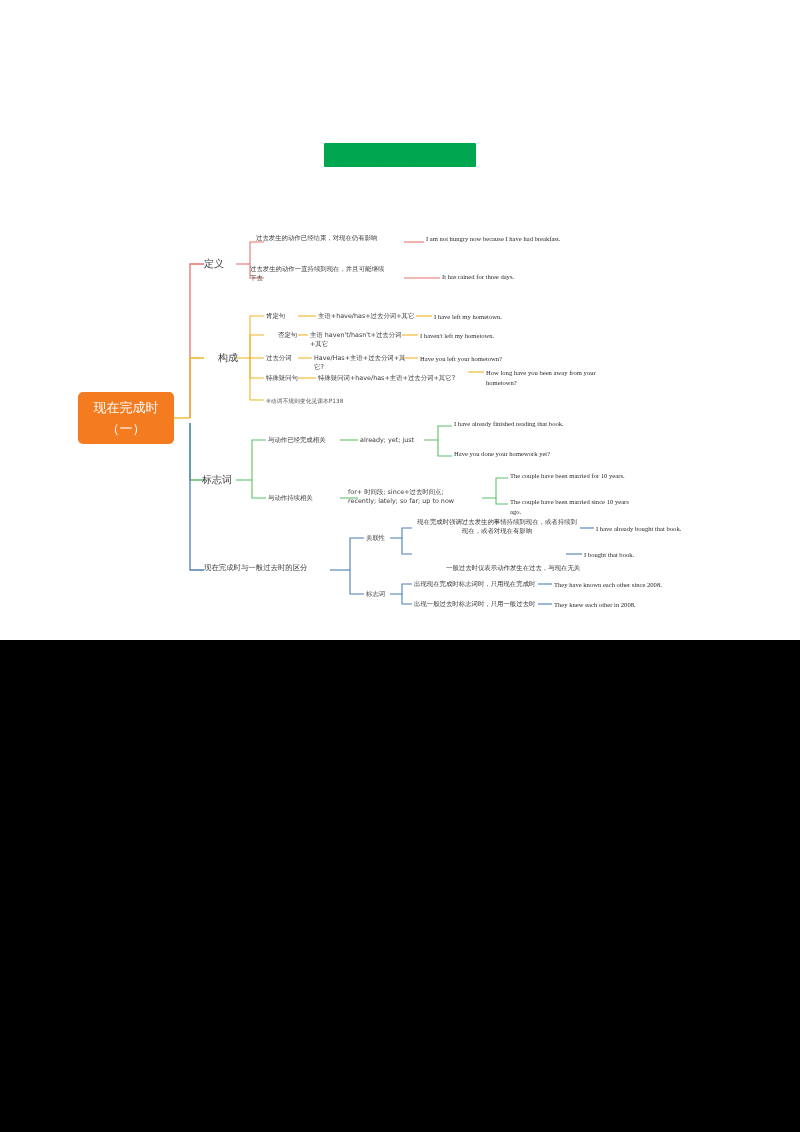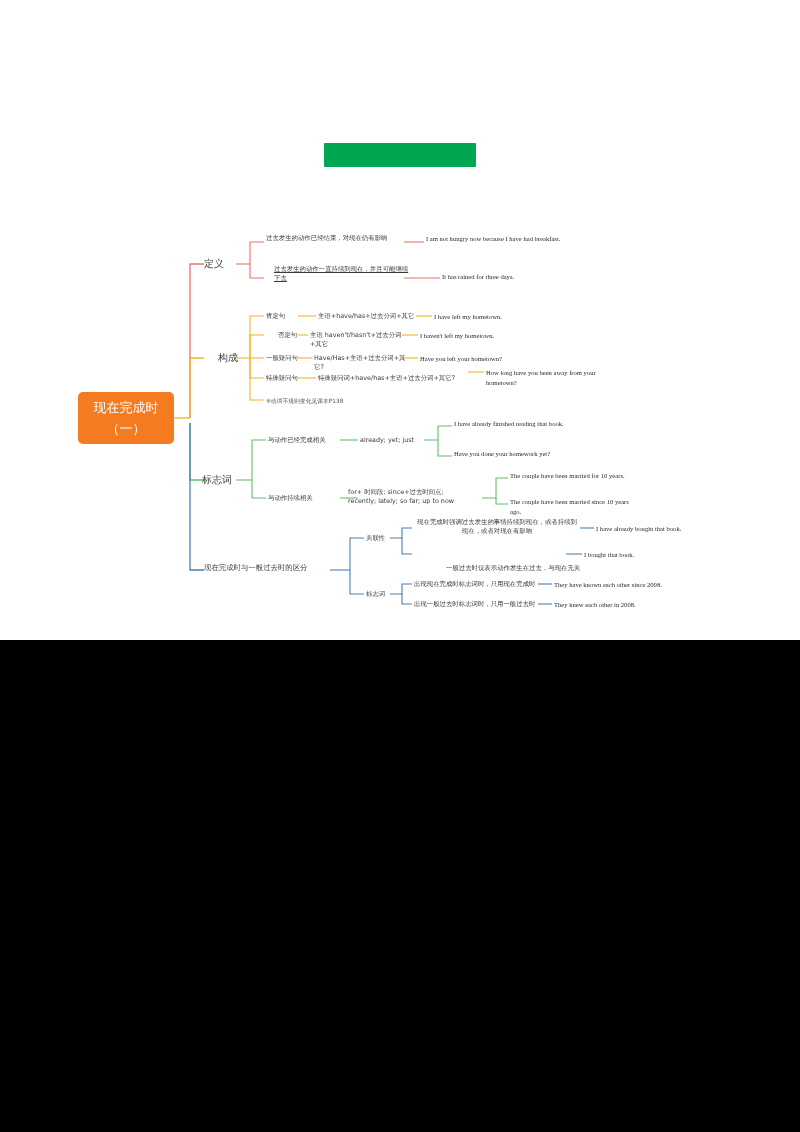--- a/index.html
+++ b/index.html
@@ -138,36 +138,36 @@
     <path d="M330 386 L330 396 L340 396" stroke="#4a7fb5" stroke-width="1.1" fill="none"></path>
     <path d="M508 320 L522 320" stroke="#4a7fb5" stroke-width="1.1" fill="none"></path>
     <path d="M494 346 L510 346" stroke="#4a7fb5" stroke-width="1.1" fill="none"></path>
     <path d="M466 376 L480 376" stroke="#4a7fb5" stroke-width="1.1" fill="none"></path>
     <path d="M466 396 L480 396" stroke="#4a7fb5" stroke-width="1.1" fill="none"></path>
   </svg>
 
   <div id="root-node">现在完成时（一）</div>
 
   <div class="node cn lvl1" style="left:132px;top:49px;width:34px;">定义</div>
-  <div class="node cn lvl2" style="left:194px;top:26px;width:142px;">过去发生的动作已经结束，对现在仍有影响</div>
+  <div class="node cn lvl2" style="left:184px;top:26px;width:142px;">过去发生的动作已经结束，对现在仍有影响</div>
   <div class="node en" style="left:354px;top:26px;width:152px;">I am not hungry now because I have had breakfast.</div>
-  <div class="node cn lvl2" style="left:202px;top:57px;width:136px;text-decoration:underline;">过去发生的动作一直持续到现在，并且可能继续下去</div>
+  <div class="node cn lvl2" style="left:178px;top:57px;width:136px;">过去发生的动作一直持续到现在，并且可能继续下去</div>
   <div class="node en" style="left:370px;top:64px;width:150px;">It has rained for three days.</div>
 
   <div class="node cn lvl1" style="left:146px;top:143px;width:34px;">构成</div>
 
   <div class="node cn lvl2" style="left:194px;top:104px;width:34px;">肯定句</div>
   <div class="node cn lvl2" style="left:246px;top:104px;width:100px;">主语+have/has+过去分词+其它</div>
   <div class="node en" style="left:362px;top:104px;width:150px;">I have left my hometown.</div>
 
   <div class="node cn lvl2" style="left:206px;top:123px;width:34px;">否定句</div>
   <div class="node cn lvl2" style="left:238px;top:123px;width:94px;">主语 haven't/hasn't+过去分词+其它</div>
   <div class="node en" style="left:348px;top:123px;width:150px;">I haven't left my hometown.</div>
 
-  <div class="node cn lvl2" style="left:194px;top:146px;width:42px;">一般疑问句</div>
+  <div class="node cn lvl2" style="left:194px;top:146px;width:42px;">过去分词</div>
   <div class="node cn lvl2" style="left:242px;top:146px;width:92px;">Have/Has+主语+过去分词+其它?</div>
   <div class="node en" style="left:348px;top:146px;width:150px;">Have you left your hometown?</div>
 
   <div class="node cn lvl2" style="left:194px;top:166px;width:42px;">特殊疑问句</div>
   <div class="node cn lvl2" style="left:246px;top:166px;width:152px;">特殊疑问词+have/has+主语+过去分词+其它?</div>
   <div class="node en" style="left:414px;top:160px;width:140px;">How long have you been away from your hometown?</div>
 
   <div class="node cn note" style="left:194px;top:189px;width:170px;">※动词不规则变化见课本P138</div>
 
   <div class="node cn lvl1" style="left:130px;top:265px;width:44px;">标志词</div>

